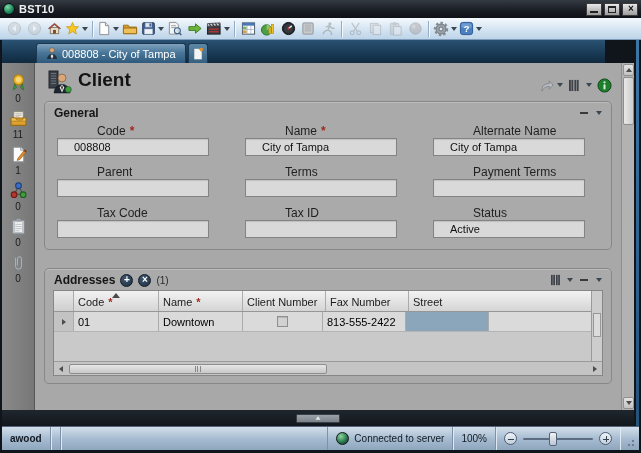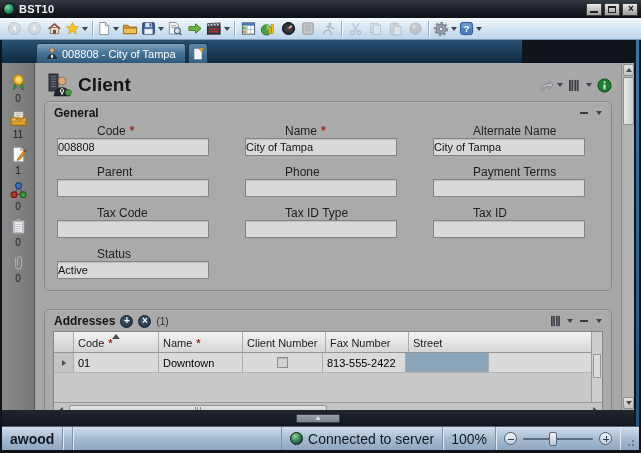--- a/index.html
+++ b/index.html
@@ -23,21 +23,21 @@
   .toolbar { position:absolute; left:0; top:18px; width:641px; height:22px;
     background:linear-gradient(#f4f9fd,#d4e4f2 55%,#bdd4e9); border-bottom:1px solid #7e9cba;
     display:flex; align-items:center; padding:0 4px; }
   .tbtn { height:20px; min-width:20px; display:flex; align-items:center; justify-content:center; gap:1px; padding:0 1px; border-radius:2px; }
   .tbtn svg { display:block; }
   .tbtn.disabled { opacity:.45; filter:grayscale(.8); }
   .tsep { width:1px; height:16px; background:#93abc3; box-shadow:1px 0 0 #f3f8fc; margin:0 3px; }
   .caret-dn { width:0; height:0; border-left:3px solid transparent; border-right:3px solid transparent; border-top:4px solid #3c4650; margin-left:1px; }
 
   
-  .tabbar { position:absolute; left:2px; top:40px; width:520px; height:23px;
+  .tabbar { position:absolute; left:2px; top:40px; width:603px; height:23px;
     background:linear-gradient(#2a5273,#16354e 70%,#102a3f); display:flex; align-items:flex-end; }
   .tab { margin-left:34px; height:20px; display:flex; align-items:center; gap:4px; padding:0 9px;
     background:linear-gradient(#7fa2bd,#4a7799 45%,#2f5a7d); border:1px solid #1b3850; border-bottom:none;
     border-radius:3px 3px 0 0; color:#fff; font-size:11px; }
   .newtab { width:20px; height:20px; margin-left:2px; background:linear-gradient(#5d87a6,#35607f);
     border:1px solid #1b3850; border-bottom:none; border-radius:3px 3px 0 0; display:flex; align-items:center; justify-content:center; }
 
   
   .main-row { position:absolute; left:2px; top:63px; width:632px; height:347px; display:flex; }
   .blue-edge { position:absolute; right:2px; top:40px; width:3px; height:387px; background:linear-gradient(#3d77a8,#24537c); }
@@ -54,35 +54,35 @@
   .vs-btn { position:absolute; left:1px; width:11px; height:12px; background:linear-gradient(#e3e3e3,#c2c2c2); border:1px solid #909090; border-radius:2px;
     display:flex; align-items:center; justify-content:center; }
   .vs-up { top:1px; } .vs-dn { bottom:1px; }
   .vs-thumb { position:absolute; left:1px; top:14px; width:11px; height:48px; background:linear-gradient(90deg,#e8e8e8,#cdcdcd); border:1px solid #8e8e8e; border-radius:2px; }
   .tri-up { width:0;height:0;border-left:3px solid transparent;border-right:3px solid transparent;border-bottom:4px solid #4c4c4c; }
   .tri-dn { width:0;height:0;border-left:3px solid transparent;border-right:3px solid transparent;border-top:4px solid #4c4c4c; }
   .tri-lf { width:0;height:0;border-top:3px solid transparent;border-bottom:3px solid transparent;border-right:4px solid #4c4c4c; }
   .tri-rt { width:0;height:0;border-top:3px solid transparent;border-bottom:3px solid transparent;border-left:4px solid #4c4c4c; }
 
   
-  .page-header { display:flex; align-items:center; height:32px; padding-left:2px; }
+  .page-header { display:flex; height:32px; padding-left:2px; }
   .page-title { font-size:19px; font-weight:bold; color:#141414; margin-left:6px; }
   .ph-actions { margin-left:auto; display:flex; align-items:center; gap:5px; }
 
   
   .groupbox { border:1px solid #878787; border-radius:5px; background:#aaa; box-shadow:inset 0 1px 0 #bdbdbd; }
   .gb-head { display:flex; align-items:center; padding:4px 9px 2px; font-size:12px; font-weight:bold; color:#161616; }
   .gb-tools { margin-left:auto; display:flex; align-items:center; gap:7px; }
   .minus-glyph { width:8px; height:2px; background:#3a3a3a; }
 
   .fields-grid { display:grid; grid-template-columns:1fr 1fr 1fr; column-gap:22px; row-gap:9px; padding:2px 12px 11px; }
   .field .flabel { font-size:12px; color:#1f1f1f; height:14px;margin-left:40px; }
   .req { color:#9c2a20; font-weight:bold; margin-left:4px; }
   .finput { height:18px; background:#d9d9d9; border:1px solid #838383; box-shadow:inset 0 1px 1px rgba(0,0,0,.12);
-    font-size:11px; color:#101010; padding:2px 0; width:calc(100% - 14px); overflow:hidden; white-space:nowrap; }
+    font-size:11px; color:#101010; padding:2px 16px; width:calc(100% - 14px); overflow:hidden; white-space:nowrap; }
 
   
   .addr-box { margin-top:18px; }
   .addr-head-left { display:flex; align-items:center; gap:5px; }
   .circle-btn { width:13px; height:13px; border-radius:50%; background:radial-gradient(circle at 35% 30%,#3d566e,#1f3042); border:1px solid #101b26;
     color:#fff; font-size:10px; font-weight:bold; display:flex; align-items:center; justify-content:center; line-height:1; }
   .addr-count { font-size:10px; font-weight:normal; color:#2a2a2a; }
 
   .grid-wrap { margin:1px 8px 7px; border:1px solid #868686; background:#c9c9c9; }
   .grid-top { display:flex; }
@@ -114,21 +114,21 @@
   .hs-thumb { width:47%; height:10px; margin-left:1px; background:linear-gradient(#e6e6e6,#c8c8c8); border:1px solid #8e8e8e; border-radius:2px;
     display:flex; align-items:center; justify-content:center; gap:1.5px; }
   .hs-thumb i { width:1px; height:6px; background:#8a8a8a; }
 
   
   .splitter { position:absolute; left:2px; top:410px; width:632px; height:16px; background:linear-gradient(#20262e,#12171d); display:flex; align-items:center; justify-content:center; }
   .split-handle { width:44px; height:9px; background:linear-gradient(#9aa1a9,#7b828a); border:1px solid #3a3f46; border-radius:1px; display:flex; align-items:center; justify-content:center; }
   .split-handle .tri-up { border-bottom-color:#e6e6e6; transform:scale(.85); }
 
   .statusbar { position:absolute; left:2px; top:426px; width:637px; height:24px;
-    background:linear-gradient(#d3dfeb,#a7bcd1 50%,#8ea6be); border-top:1px solid #55647a; display:flex; align-items:flex-end; font-size:14px; color:#121a24; }
+    background:linear-gradient(#d3dfeb,#a7bcd1 50%,#8ea6be); border-top:1px solid #55647a; display:flex; align-items:flex-end; font-size:10px; color:#121a24; }
   .sb-cell { height:100%; display:flex; align-items:center; padding:0 8px; border-right:1px solid #7d92a9; box-shadow:1px 0 0 #dfe9f2; }
   .sb-user { font-weight:bold; min-width:46px; }
   .sb-thin { width:10px; padding:0; }
   .sb-spacer { flex:1; height:100%; }
   .sb-conn { gap:5px; border-left:1px solid #7d92a9; }
   .globe-dot { width:13px; height:13px; border-radius:50%; background:radial-gradient(circle at 35% 30%,#8fd6a0,#2d7a4f 55%,#123);
     border:1px solid #0e1a12; }
   .sb-zoom { gap:6px; border-right:none; }
   .zoom-track { width:70px; height:2px; background:#5c6c80; position:relative; border-radius:1px; }
   .zoom-thumb { position:absolute; left:26px; top:-6px; width:8px; height:14px; background:linear-gradient(#f2f2f2,#bcc8d4); border:1px solid #55647a; border-radius:2px; }
@@ -452,33 +452,29 @@
         </div>
         <div class="field">
           <div class="flabel"><span>Alternate Name</span></div>
           <div class="finput">City of Tampa</div>
         </div>
         <div class="field">
           <div class="flabel"><span>Parent</span></div>
           <div class="finput"></div>
         </div>
         <div class="field">
-          <div class="flabel"><span>Phone</span></div>
+          <div class="flabel"><span>Terms</span></div>
           <div class="finput"></div>
         </div>
         <div class="field">
           <div class="flabel"><span>Payment Terms</span></div>
           <div class="finput"></div>
         </div>
         <div class="field">
           <div class="flabel"><span>Tax Code</span></div>
-          <div class="finput"></div>
-        </div>
-        <div class="field">
-          <div class="flabel"><span>Tax ID Type</span></div>
           <div class="finput"></div>
         </div>
         <div class="field">
           <div class="flabel"><span>Tax ID</span></div>
           <div class="finput"></div>
         </div>
         <div class="field">
           <div class="flabel"><span>Status</span></div>
           <div class="finput">Active</div>
         </div>

